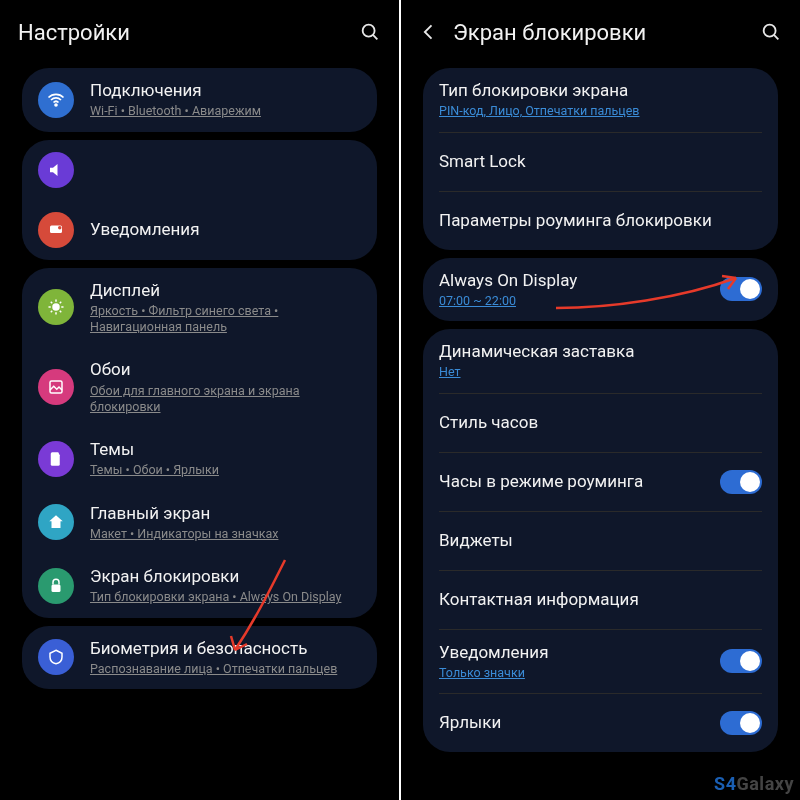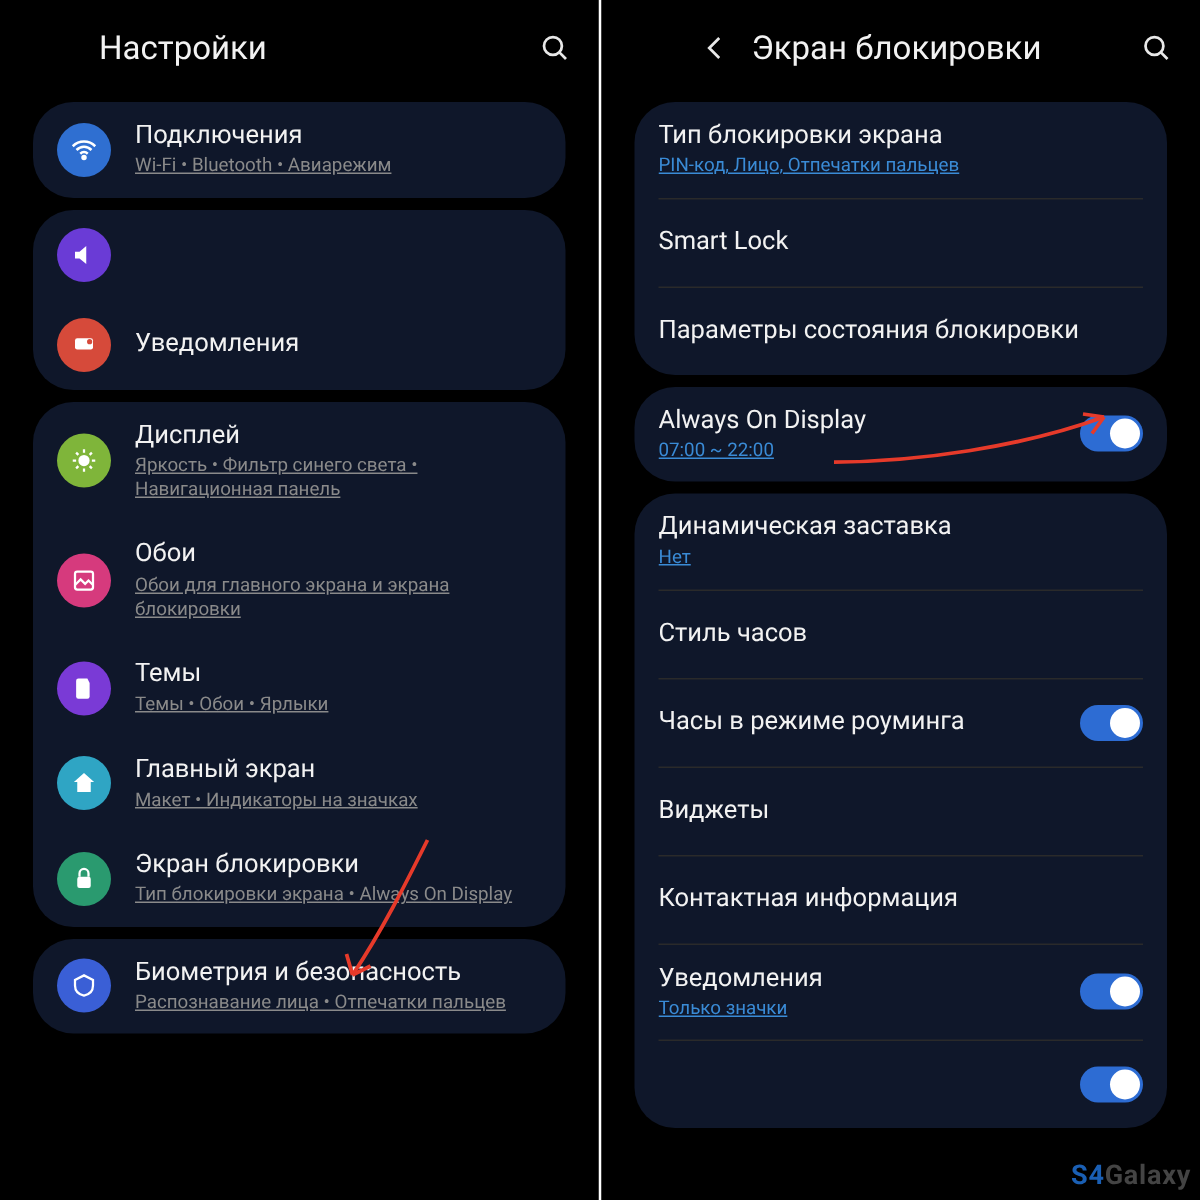--- a/index.html
+++ b/index.html
@@ -1,21 +1,21 @@
 <!DOCTYPE html>
 <html><head>
 <meta charset="utf-8">
 <style>
   * { box-sizing: border-box; margin: 0; padding: 0; }
   html, body { width: 800px; height: 800px; background: #000; font-family: -apple-system, "Segoe UI", Roboto, Arial, sans-serif; overflow: hidden; }
   .container { display: flex; width: 800px; height: 800px; }
   .pane { width: 399px; height: 800px; background: #000; color: #f0f0f0; overflow: hidden; position: relative; }
   .divider { width: 2px; background: #fff; height: 800px; }
 
-  .header { display: flex; align-items: center; padding: 14px 18px 10px 18px; height: 60px; margin-left: 48px; }
+  .header { display: flex; align-items: center; padding: 14px 18px 10px 18px; height: 60px; }
   .header .title { font-size: 22px; font-weight: 400; color: #f2f2f2; flex: 1; }
   .header .back { margin-right: 14px; display: flex; align-items: center; }
   .header .search { display: flex; align-items: center; }
 
   .group { background: #0f172a; border-radius: 27px; margin: 8px 22px; overflow: hidden; }
 
   .row { display: flex; align-items: center; padding: 12px 16px; min-height: 58px; }
   .row .iconwrap { width: 36px; height: 36px; border-radius: 50%; display: flex; align-items: center; justify-content: center; margin-right: 16px; flex-shrink: 0; }
   .row .txt { flex: 1; overflow: hidden; }
   .row .txt .t { font-size: 17px; color: #f2f2f2; line-height: 1.25; }
@@ -207,21 +207,21 @@
       </div>
       <div class="thin-sep"></div>
       <div class="row">
         <div class="txt">
           <div class="t">Smart Lock</div>
         </div>
       </div>
       <div class="thin-sep"></div>
       <div class="row">
         <div class="txt">
-          <div class="t">Параметры состояния блокировки</div>
+          <div class="t">Параметры роуминга блокировки</div>
         </div>
       </div>
     </div>
 
     <div class="group">
       <div class="row">
         <div class="txt">
           <div class="t">Always On Display</div>
           <div class="s blue">07:00 ~ 22:00</div>
         </div>
@@ -271,20 +271,21 @@
           <div class="t">Уведомления</div>
           <div class="s blue">Только значки</div>
         </div>
         <div class="toggle on">
             <div class="knob"></div>
           </div>
       </div>
       <div class="thin-sep"></div>
       <div class="row">
         <div class="txt">
+          <div class="t">Ярлыки</div>
         </div>
         <div class="toggle on">
             <div class="knob"></div>
           </div>
       </div>
     </div>
 
     <svg class="arrow" style="left:150px; top:268px;" width="200" height="50" viewBox="0 0 200 50">
       <path d="M5 40 C 60 40, 130 30, 185 10" stroke="#e63a2a" stroke-width="2.5" fill="none"></path>
       <path d="M185 10 l-14 -2 M185 10 l-8 11" stroke="#e63a2a" stroke-width="2.5" fill="none"></path>

